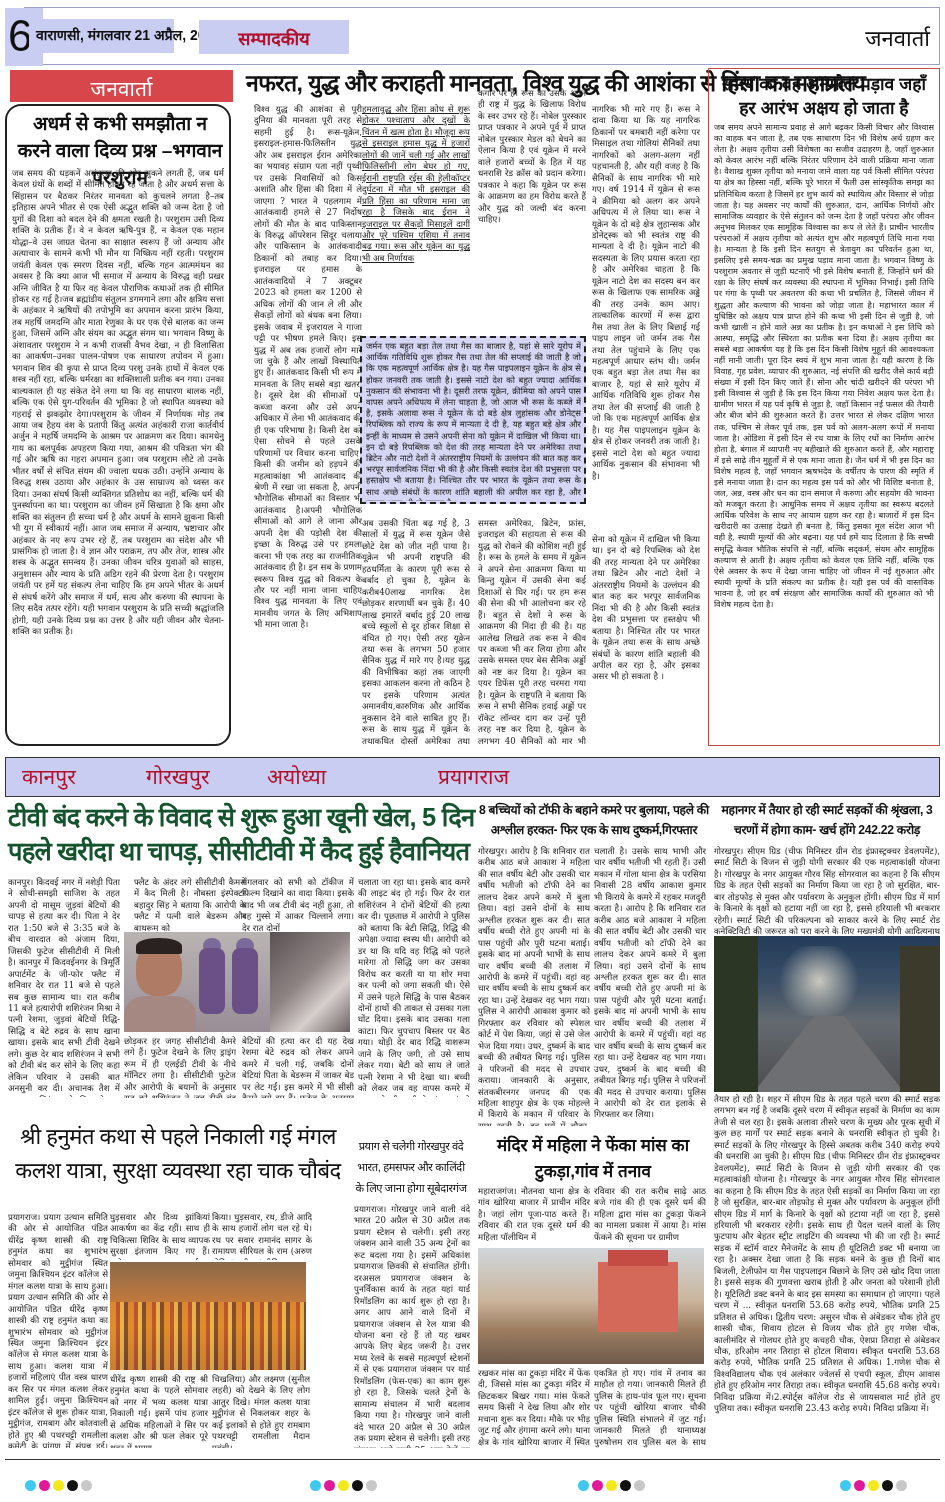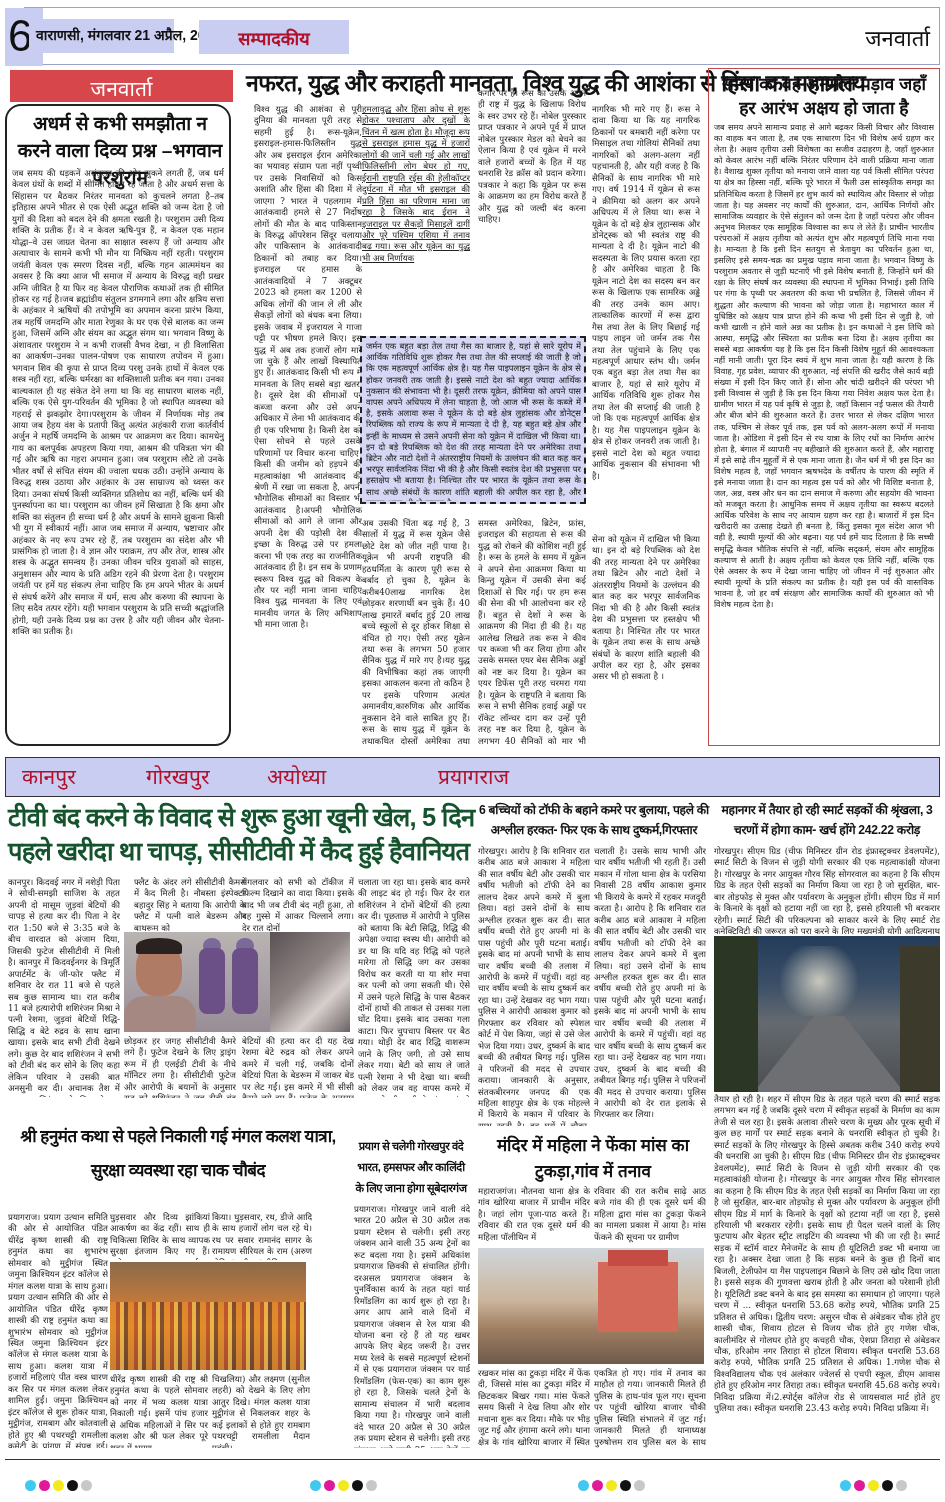--- a/index.html
+++ b/index.html
@@ -84,31 +84,31 @@
   #pr-headline { left: 712px; top: 800px; width: 230px; text-align: center; font-size: 12.2px; font-weight: bold; line-height: 20px; color: #111; letter-spacing: -0.3px; }
   #pr-body1 { left: 714px; top: 846px; width: 226px; height: 88px; }
   #pr-photo { left: 714px; top: 936px; width: 226px; height: 156px; background: linear-gradient(180deg,#243c5a 0%,#3a4e66 30%,#646a70 55%,#4b4d50 100%); overflow: hidden; }
   #pr-road { left: 40px; top: 80px; width: 150px; height: 76px; background: #6d6f72; clip-path: polygon(40% 0, 60% 0, 100% 100%, 0 100%); }
   #pr-tree1 { left: 0; top: 0; width: 44px; height: 156px; background: #2b3624; }
   #pr-tree2 { left: 186px; top: 10px; width: 40px; height: 146px; background: #3b3a2b; }
   #pr-glow { left: 60px; top: 10px; width: 90px; height: 70px; background: radial-gradient(circle,#c9c8bd 0%,rgba(201,200,189,0) 70%); }
   #pr-body2 { left: 714px; top: 1094px; width: 226px; height: 350px; }
 
   
-  #hk-headline { left: 8px; top: 1120px; width: 340px; text-align: center; font-size: 17px; font-weight: bold; line-height: 34px; color: #111; letter-spacing: -0.5px; }
+  #hk-headline { left: 8px; top: 1120px; width: 340px; text-align: center; font-size: 22px; font-weight: normal; line-height: 34px; color: #111; letter-spacing: -0.5px; }
   #hk-col1 { left: 8px; top: 1212px; width: 100px; height: 236px; }
   #hk-col2 { left: 110px; top: 1212px; width: 100px; height: 48px; }
   #hk-col3 { left: 212px; top: 1212px; width: 100px; height: 48px; }
   #hk-photo { left: 110px; top: 1262px; width: 196px; height: 108px; background: linear-gradient(180deg,#8a6a4a 0%,#c77a3a 40%,#d9922e 60%,#7c5b42 100%); overflow: hidden; }
   #hk-crowd { left: 0; top: 40px; width: 196px; height: 68px; background: repeating-linear-gradient(90deg,#e38b2a 0 6px,#b5472a 6px 10px,#f3c14a 10px 14px,#6a3c2a 14px 18px); opacity: .75; }
   #hk-col2b { left: 110px; top: 1374px; width: 98px; height: 74px; }
   #hk-col3b { left: 212px; top: 1374px; width: 98px; height: 74px; }
 
   
-  #vb-headline { left: 352px; top: 1136px; width: 118px; text-align: center; font-size: 11.2px; font-weight: bold; line-height: 21px; color: #111; letter-spacing: -0.4px; }
+  #vb-headline { left: 352px; top: 1136px; width: 118px; text-align: center; font-size: 11.2px; font-weight: normal; line-height: 21px; color: #111; letter-spacing: -0.4px; }
   #vb-body { left: 354px; top: 1204px; width: 116px; height: 244px; }
 
   
   #md-headline { left: 478px; top: 1133px; width: 230px; text-align: center; font-size: 17px; font-weight: bold; line-height: 26px; color: #111; }
   #md-col1 { left: 478px; top: 1186px; width: 112px; height: 60px; }
   #md-col2 { left: 594px; top: 1186px; width: 112px; height: 60px; }
   #md-photo { left: 478px; top: 1248px; width: 226px; height: 116px; background: linear-gradient(180deg,#cfd6db 0%,#cbb59c 45%,#9e7e61 70%,#6e5a4c 100%); overflow: hidden; }
   #md-temple { left: 120px; top: 14px; width: 80px; height: 70px; background: #d4695a; }
   #md-top { left: 130px; top: 2px; width: 60px; height: 16px; background: #c54c45; }
   #md-col1b { left: 478px; top: 1368px; width: 112px; height: 80px; }
@@ -171,21 +171,21 @@
     <div class="abs" id="k-girl1h"></div>
     <div class="abs" id="k-girl1"></div>
     <div class="abs" id="k-girl2h"></div>
     <div class="abs" id="k-girl2"></div>
   </div>
   <div class="abs" id="k-photo-b"></div>
 </div>
 <div class="col bodytext" id="k-col2b">छोड़कर हर जगह सीसीटीवी कैमरे लगे हैं। फुटेज देखने के लिए ड्राइंग रूम में ही एलईडी टीवी के नीचे मॉनिटर लगा है। सीसीटीवी फुटेज और आरोपी के बयानों के अनुसार रात को शशिरंजन ने जब टीवी बंद करने के लिए कहा तो दोनों बच्चियों ने कार्टून सीरियल देखने की जिद की। इस पर शशिरंजन ने</div>
 <div class="col bodytext" id="k-col3b">बेटियों की हत्या कर दी यह देख रेशमा बेटे रुद्रव को लेकर अपने कमरे में चली गई, जबकि दोनों बेटियां पिता के बेडरूम में जाकर बेड पर लेट गईं। इस कमरे में भी सीसी कैमरे लगे हुए हैं। फुटेज के अनुसार आरोपी ने कुछ देर तक बच्चियों से कुछ बात की। बीच-बीच में आरोपी अपना मोबाइल भी</div>
 
-<div class="abs sans" id="ay-headline">6 बच्चियों को टॉफी के बहाने कमरे पर बुलाया, पहले की अश्लील हरकत- फिर एक के साथ दुष्कर्म,गिरफ्तार</div>
+<div class="abs sans" id="ay-headline">8 बच्चियों को टॉफी के बहाने कमरे पर बुलाया, पहले की अश्लील हरकत- फिर एक के साथ दुष्कर्म,गिरफ्तार</div>
 <div class="col bodytext" id="ay-col1">गोरखपुर। आरोप है कि शनिवार रात करीब आठ बजे आकाश ने महिला की सात वर्षीय बेटी और उसकी चार वर्षीय भतीजी को टॉफी देने का लालच देकर अपने कमरे में बुला लिया। वहां उसने दोनों के साथ अश्लील हरकत शुरू कर दी। सात वर्षीय बच्ची रोते हुए अपनी मां के पास पहुंची और पूरी घटना बताई। इसके बाद मां अपनी भाभी के साथ चार वर्षीय बच्ची की तलाश में आरोपी के कमरे में पहुंचीं। वहां वह चार वर्षीय बच्ची के साथ दुष्कर्म कर रहा था। उन्हें देखकर वह भाग गया। पुलिस ने आरोपी आकाश कुमार को गिरफ्तार कर रविवार को स्पेशल कोर्ट में पेश किया, जहां से उसे जेल भेज दिया गया। उधर, दुष्कर्म के बाद बच्ची की तबीयत बिगड़ गई। पुलिस ने परिजनों की मदद से उपचार कराया। जानकारी के अनुसार, संतकबीरनगर जनपद की एक महिला शाहपुर क्षेत्र के एक मोहल्ले में किराये के मकान में परिवार के साथ रहती है। वह घरों में चौका-बर्तन कर आजीविका</div>
 <div class="col bodytext" id="ay-col2">चलाती है। उसके साथ भाभी और चार वर्षीय भतीजी भी रहती हैं। उसी मकान में गोला थाना क्षेत्र के परसिया निवासी 28 वर्षीय आकाश कुमार भी किराये के कमरे में रहकर मजदूरी करता है। आरोप है कि शनिवार रात करीब आठ बजे आकाश ने महिला की सात वर्षीय बेटी और उसकी चार वर्षीय भतीजी को टॉफी देने का लालच देकर अपने कमरे में बुला लिया। वहां उसने दोनों के साथ अश्लील हरकत शुरू कर दी। सात वर्षीय बच्ची रोते हुए अपनी मां के पास पहुंची और पूरी घटना बताई। इसके बाद मां अपनी भाभी के साथ चार वर्षीय बच्ची की तलाश में आरोपी के कमरे में पहुंचीं। वहां वह चार वर्षीय बच्ची के साथ दुष्कर्म कर रहा था। उन्हें देखकर वह भाग गया। उधर, दुष्कर्म के बाद बच्ची की तबीयत बिगड़ गई। पुलिस ने परिजनों की मदद से उपचार कराया। पुलिस ने आरोपी को देर रात इलाके से गिरफ्तार कर लिया।</div>
 
 <div class="abs sans" id="pr-headline">महानगर में तैयार हो रही स्मार्ट सड़कों की श्रृंखला, 3 चरणों में होगा काम- खर्च होंगे 242.22 करोड़</div>
 <div class="abs bodytext" id="pr-body1">गोरखपुर। सीएम ग्रिड (चीफ मिनिस्टर ग्रीन रोड इंफ्रास्ट्रक्चर डेवलपमेंट), स्मार्ट सिटी के विजन से जुड़ी योगी सरकार की एक महत्वाकांक्षी योजना है। गोरखपुर के नगर आयुक्त गौरव सिंह सोगरवाल का कहना है कि सीएम ग्रिड के तहत ऐसी सड़कों का निर्माण किया जा रहा है जो सुरक्षित, बार-बार तोड़फोड़ से मुक्त और पर्यावरण के अनुकूल होंगी। सीएम ग्रिड में मार्ग के किनारे के वृक्षों को हटाया नहीं जा रहा है, इससे हरियाली भी बरकरार रहेगी। स्मार्ट सिटी की परिकल्पना को साकार करने के लिए स्मार्ट रोड कनेक्टिविटी की जरूरत को पूरा करने के लिए मुख्यमंत्री योगी आदित्यनाथ के मार्गदर्शन में शुरू की गई सीएम ग्रिड योजना नव शहरी विकास में गेम चेंजर बनने जा रही है। पर्यावरण को बिना कोई नुकसान पहुंचाए इस योजना के तहत गोरखपुर में स्मार्ट सड़कों की नई श्रृंखला</div>
 <div class="abs" id="pr-photo">
   <div class="abs" id="pr-glow"></div>
   <div class="abs" id="pr-road"></div>
   <div class="abs" id="pr-tree1"></div>
   <div class="abs" id="pr-tree2"></div>

